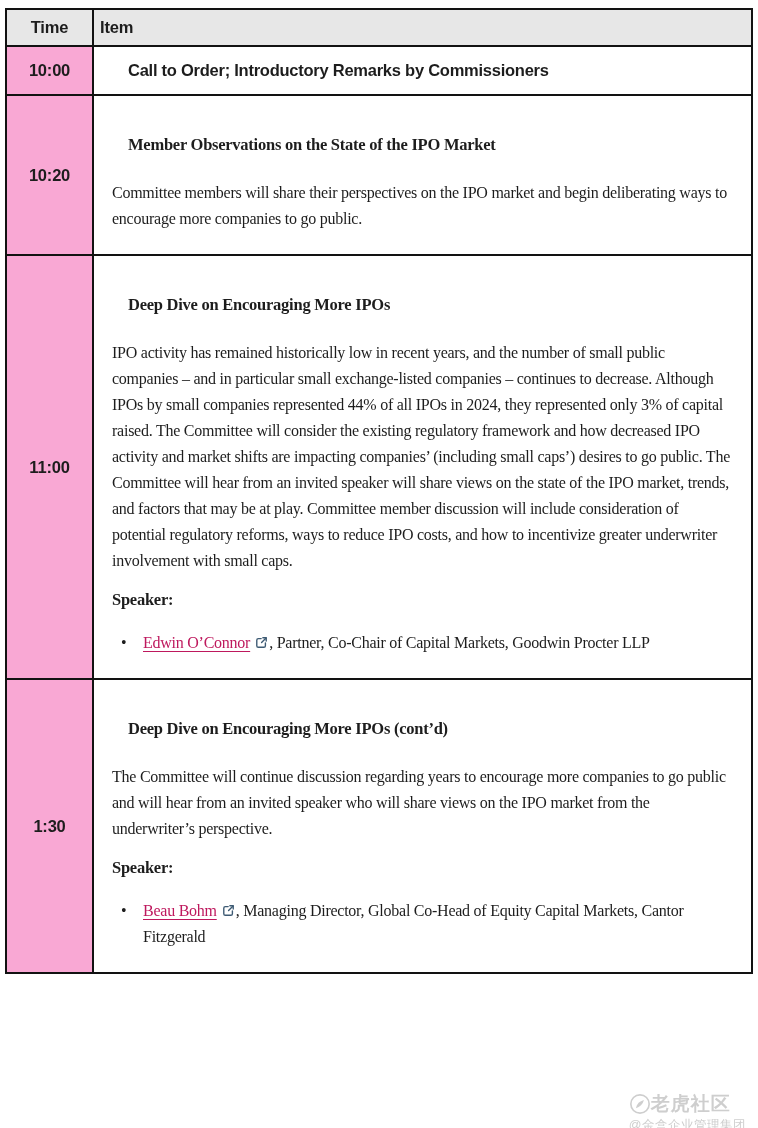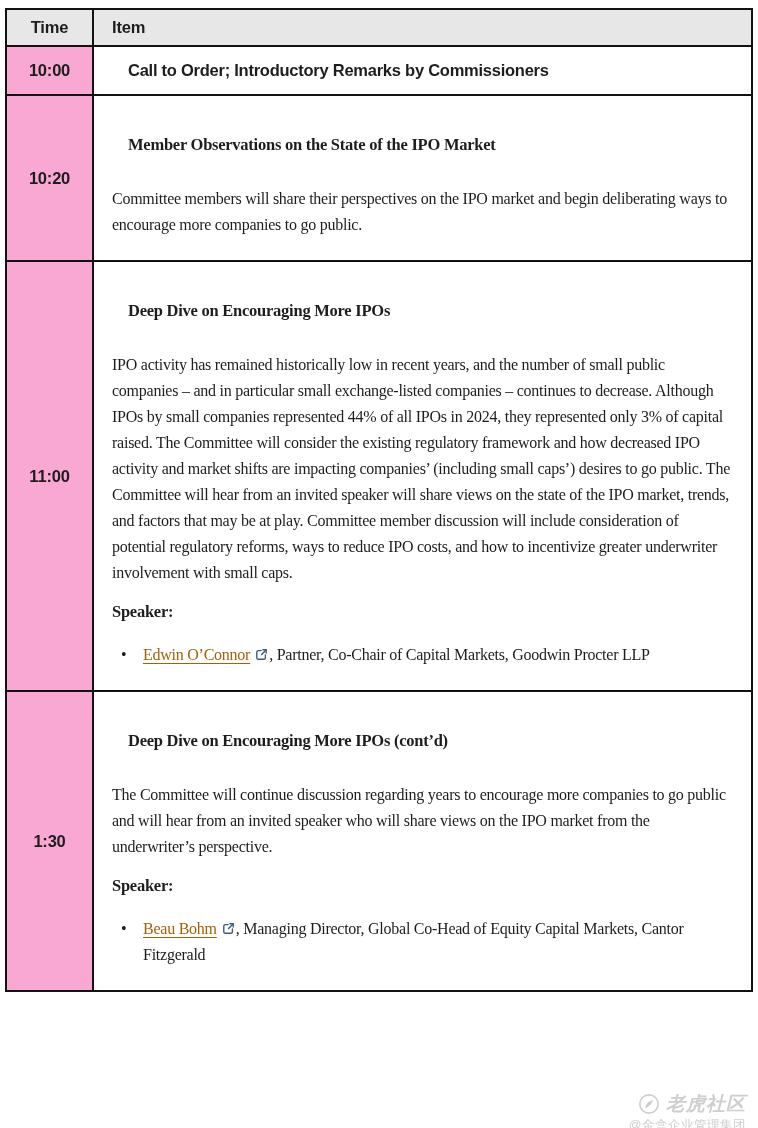--- a/index.html
+++ b/index.html
@@ -26,21 +26,21 @@
   }
   th.col-time { width: 87px; }
   thead th {
     background: #e7e7e7;
     font-size: 16.5px;
     font-weight: bold;
     padding: 8px 6px;
     letter-spacing: -0.2px;
   }
   th.col-time { text-align: center; }
-  th.col-item { text-align: left; padding-left: 18px; }
+  th.col-item { text-align: left; padding-left: 6px; }
 
   td.time-cell {
     text-align: center;
     vertical-align: middle;
     font-weight: bold;
     font-size: 16.5px;
     letter-spacing: -0.2px;
     background: #f9a8d4;
   }
   td.item-cell {
@@ -54,32 +54,32 @@
   td.item-cell.rich {
     padding: 20px 20px 22px 18px;
     vertical-align: top;
     font-family: Liberation Serif, serif;
   }
   .item-title {
     font-weight: bold;
     margin: 16px;
     font-size: 16.5px;
   }
-  .item-body { margin: 28px 0 0 0; }
+  .item-body { margin: 22px 0 0 0; }
   .speaker-label { margin: 13px 0 0 0; }
   .bullet-row { display: flex; margin-top: 17px; }
   .bullet-glyph {
     flex: none;
     width: 31px;
     padding-left: 9px;
     font-size: 16px;
   }
   .bullet-text { flex: 1; }
   a.speaker-link {
-    color: #a16207;
+    color: #be185d;
     text-decoration: underline;
     text-underline-offset: 3px;
     cursor: pointer;
   }
   .ext-icon {
     width: 13px; height: 13px;
     vertical-align: -1px;
     margin: 0 1px 0 5px;
   }
   .ext-icon path { stroke: #3d5a73; fill: none; stroke-width: 1.7; stroke-linecap: round; stroke-linejoin: round; }
@@ -90,26 +90,24 @@
     bottom: 2px;
     text-align: right;
     color: #c9c9c9;
     opacity: 0.9;
     line-height: 1.25;
     pointer-events: none;
   }
   .wm-line1 {
     display: flex;
     align-items: center;
-    justify-content: flex-end;
-    gap: 6px;
+    justify-content: flex-start;
     font-size: 19px;
     font-weight: bold;
     letter-spacing: 1px;
-    font-style: italic;
   }
   .wm-logo { width: 22px; height: 22px; }
   .wm-line2 {
     font-size: 12.5px;
     margin-top: 3px;
     letter-spacing: 0.5px;
   }
 </style>
 </head>
 <body>

